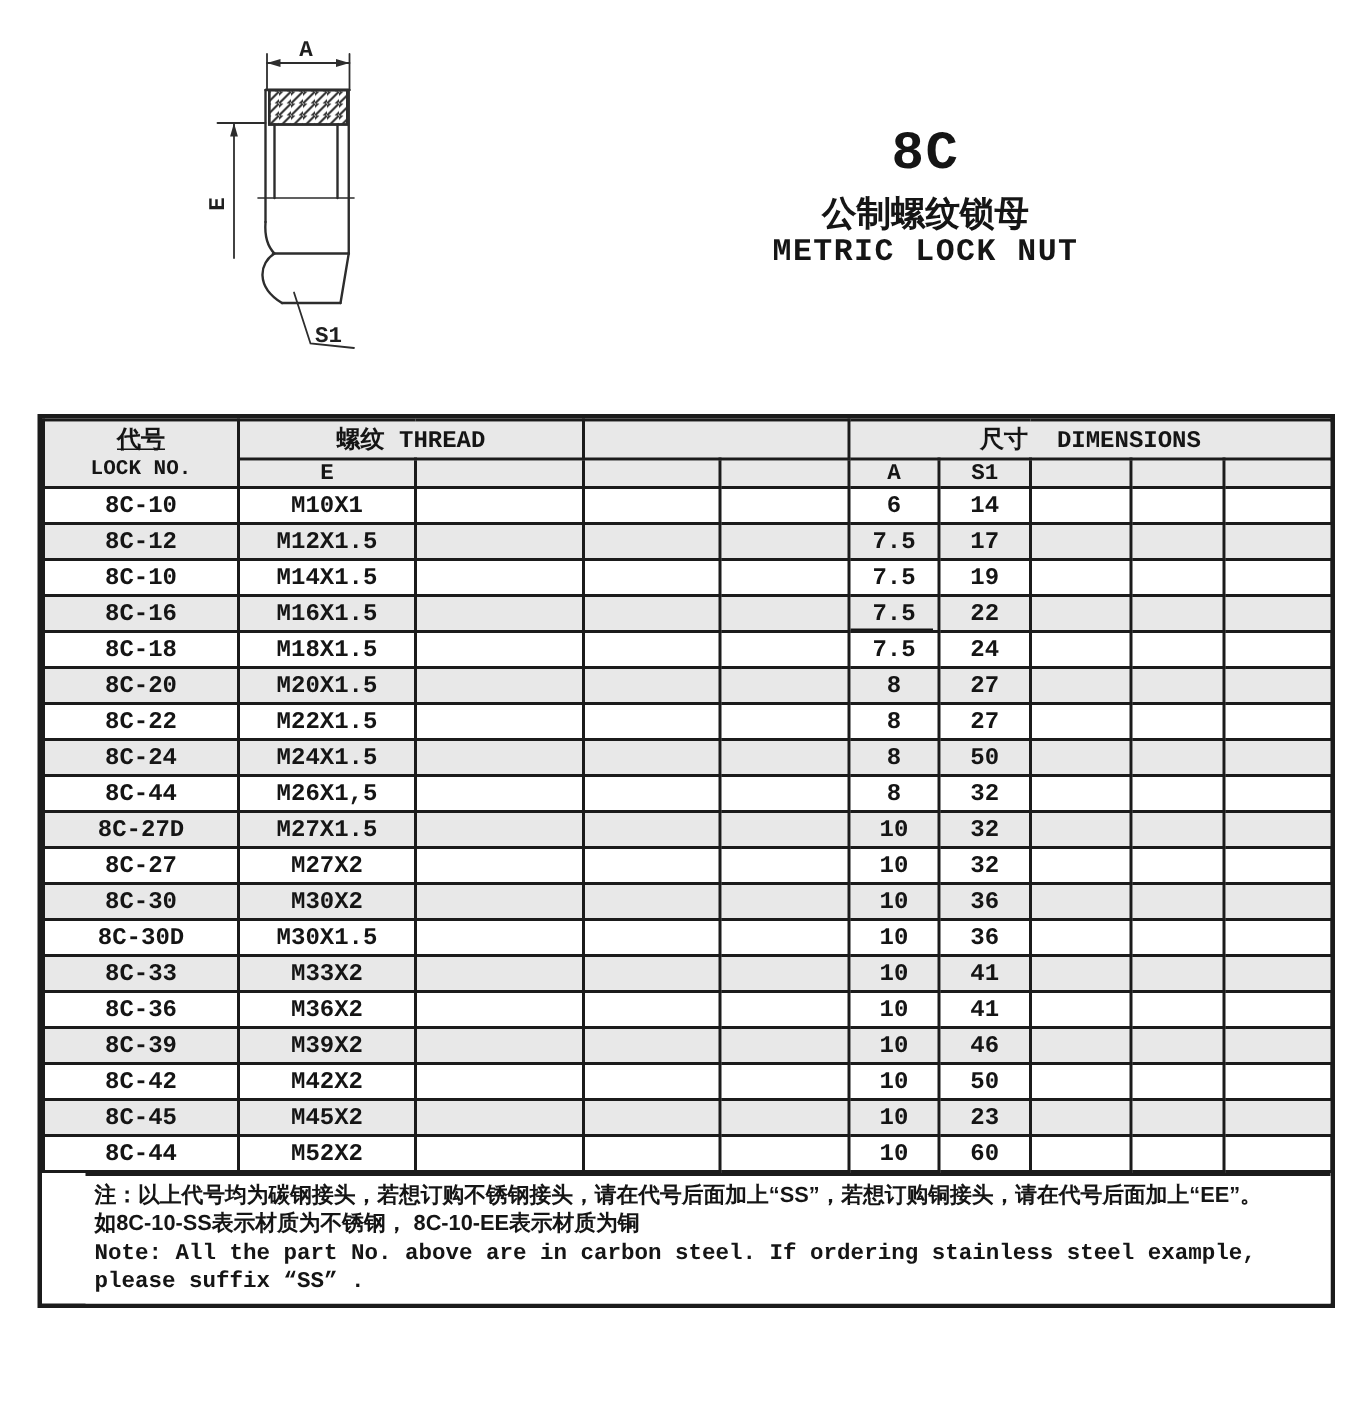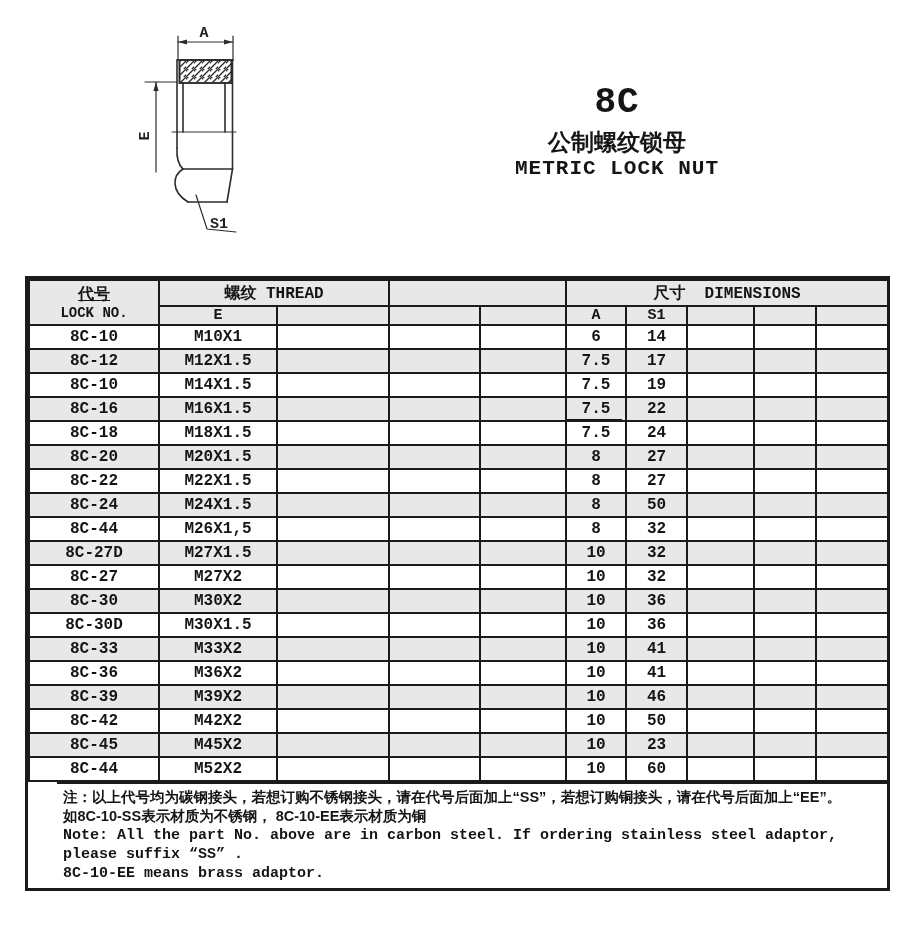--- a/index.html
+++ b/index.html
@@ -352,16 +352,15 @@
           <td></td>
           <td></td>
           <td></td>
         </tr>
       </tbody>
   </table>
 
   <div class="notes">
     <div class="note-line note-cn">注：以上代号均为碳钢接头，若想订购不锈钢接头，请在代号后面加上“SS”，若想订购铜接头，请在代号后面加上“EE”。</div>
     <div class="note-line note-cn">如8C-10-SS表示材质为不锈钢， 8C-10-EE表示材质为铜</div>
-    <div class="note-line">Note: All the part No. above are in carbon steel. If ordering stainless steel adaptor, please suffix “SS” .</div>
-    <div class="note-line">8C-10-EE means brass adaptor.</div>
+    <div class="note-line">Note: All the part No. above are in carbon steel. If ordering stainless steel example, please suffix “SS” .</div>
   </div>
 </div>
 
 </body></html>

